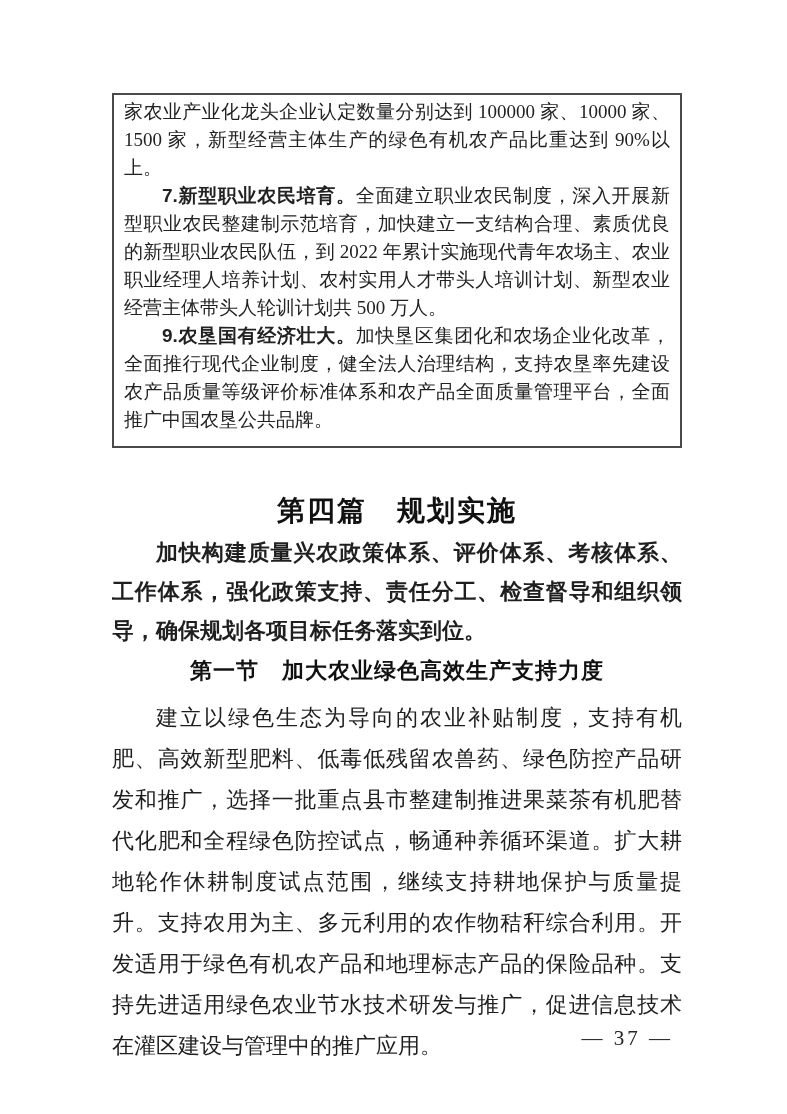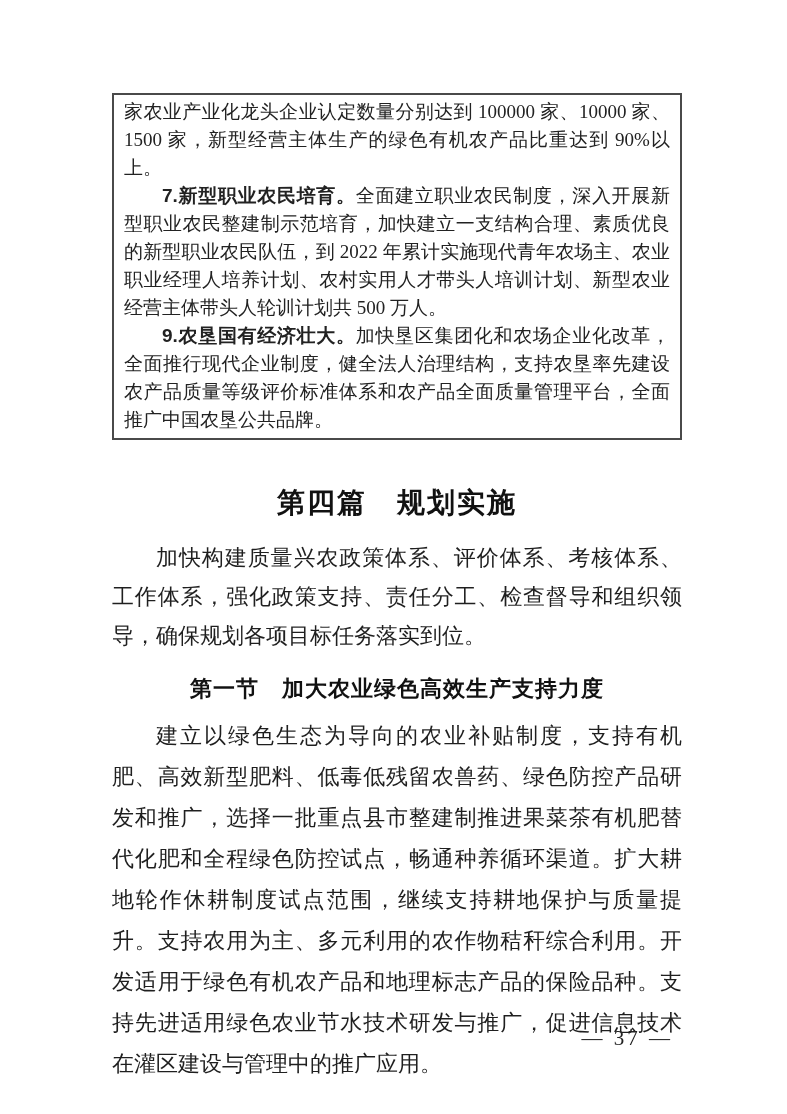--- a/index.html
+++ b/index.html
@@ -18,21 +18,21 @@
   .content {
     position: absolute;
     left: 112px;
     top: 93px;
     width: 570px;
   }
   .quote-box {
     box-sizing: border-box;
     border: 2px solid #4a4a4a;
     min-height: 318px;
-    padding: 3px 10px 4px 10px;
+    padding: 3px 10px 12px 10px;
     font-size: 19px;
     line-height: 28px;
     text-align: justify;
     color: #222222;
   }
   .quote-box p { margin: 0; }
   .quote-box p.indent { text-indent: 2em; }
   .bold-lead {
     font-weight: bold;
     font-family: "Liberation Sans", "DejaVu Sans", sans-serif;
@@ -41,38 +41,39 @@
     margin-top: 44px;
     font-family: "Liberation Sans", "DejaVu Sans", sans-serif;
     font-weight: bold;
     font-size: 28px;
     line-height: 38px;
     text-align: center;
     letter-spacing: 2px;
     color: #111111;
   }
   .intro {
-    margin: 16px 0 0 0;
+    margin: 3px 0 0 0;
     font-size: 22px;
     line-height: 39px;
     text-align: justify;
     text-indent: 2em;
+    font-weight: bold;
   }
   .chapter-title {
     margin-top: 4px;
     font-family: "Liberation Sans", "DejaVu Sans", sans-serif;
     font-weight: bold;
     font-size: 23px;
     line-height: 37px;
     text-align: center;
     letter-spacing: 1px;
     color: #111111;
   }
   .section-title {
-    margin-top: 15px;
+    margin-top: 2px;
     font-weight: bold;
     font-size: 22px;
     line-height: 37px;
     text-align: center;
     letter-spacing: 1px;
     color: #111111;
   }
   .body-para {
     margin: 8px 0 0 0;
     font-size: 22px;

